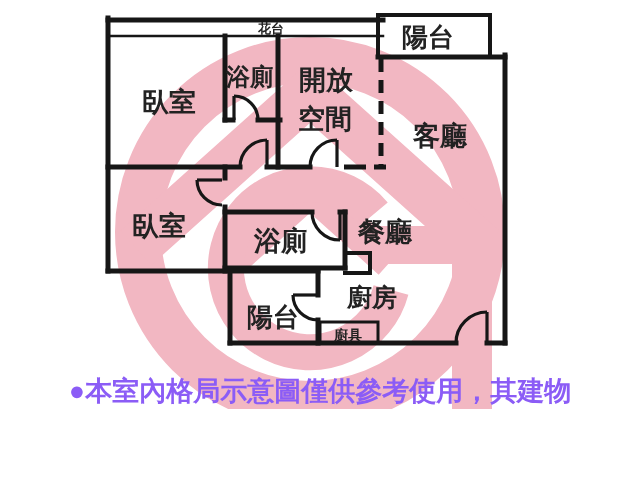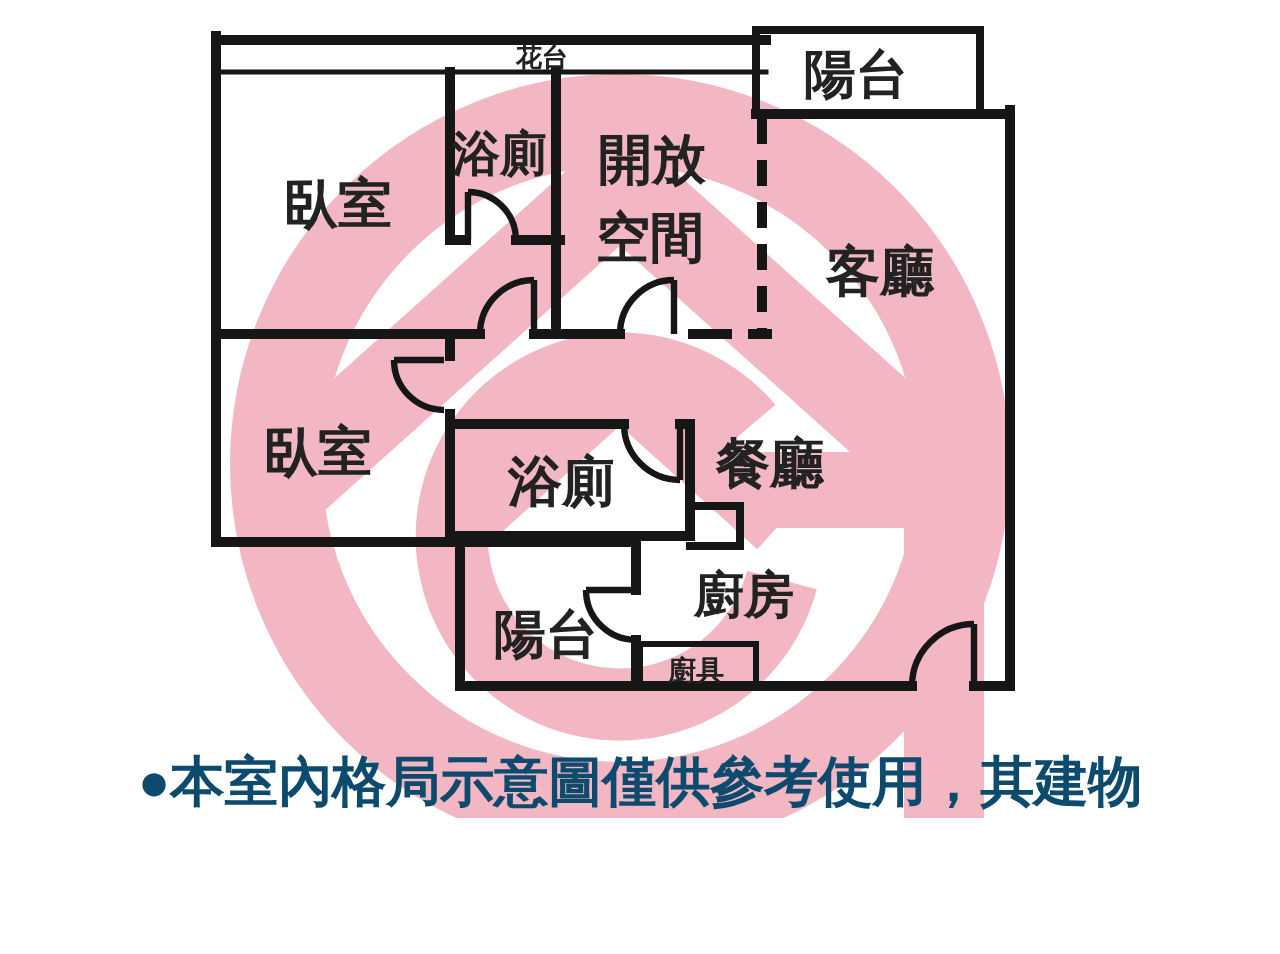--- a/index.html
+++ b/index.html
@@ -16,21 +16,21 @@
   .counter{stroke:#161616;stroke-width:3;fill:none;stroke-linecap:square;}
   .dash-v{stroke:#161616;stroke-width:5;fill:none;stroke-dasharray:13 8;}
   .dash-h{stroke:#161616;stroke-width:5;fill:none;stroke-dasharray:22 8;}
   .door{stroke:#161616;stroke-width:3.2;fill:none;stroke-linecap:butt;}
   .lbl{
     fill:#222;font-weight:bold;text-anchor:middle;
     font-family:"Liberation Sans",sans-serif;
   }
   .disclaimer-line{
     position:absolute;left:0;width:640px;text-align:center;
-    color:#0c4a6e;font-weight:bold;font-size:27px;line-height:1.05;
+    color:#8b5cf6;font-weight:bold;font-size:27px;line-height:1.05;
     letter-spacing:0px;white-space:nowrap;
   }
   .line1{top:377px;}
   .line2{top:413px;}
 </style>
 </head>
 <body>
 
 <div class="stage">
 

